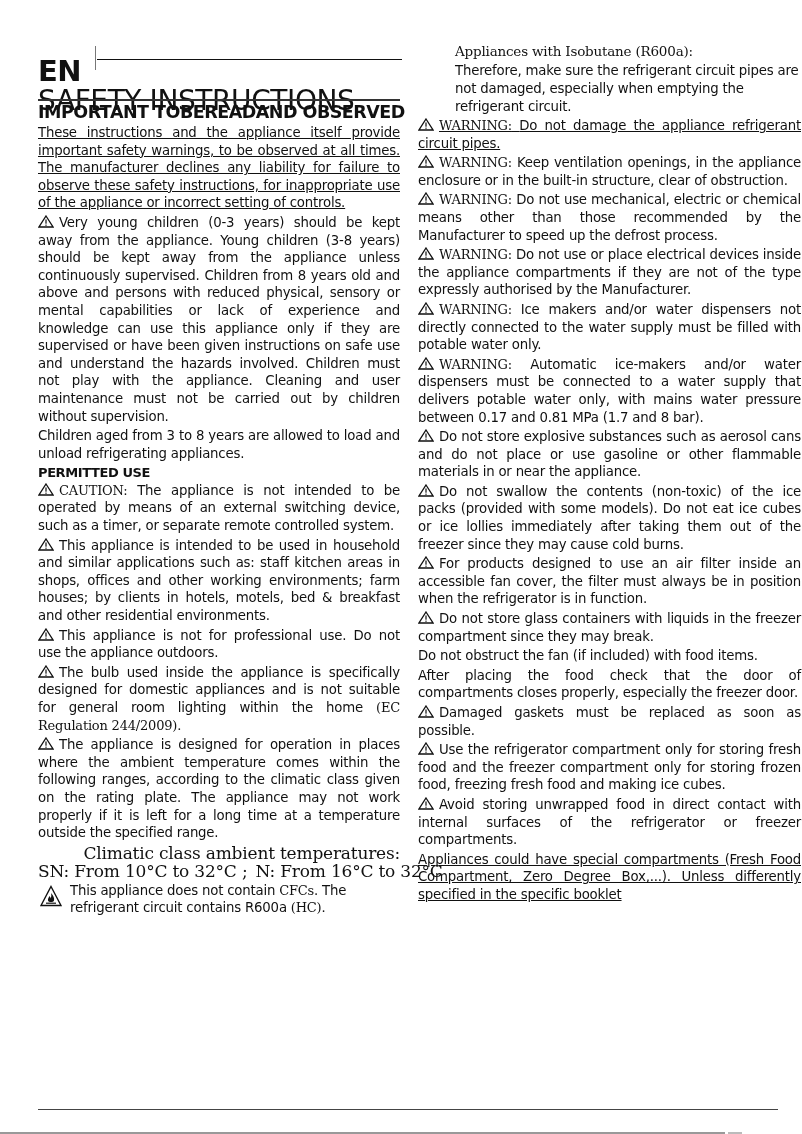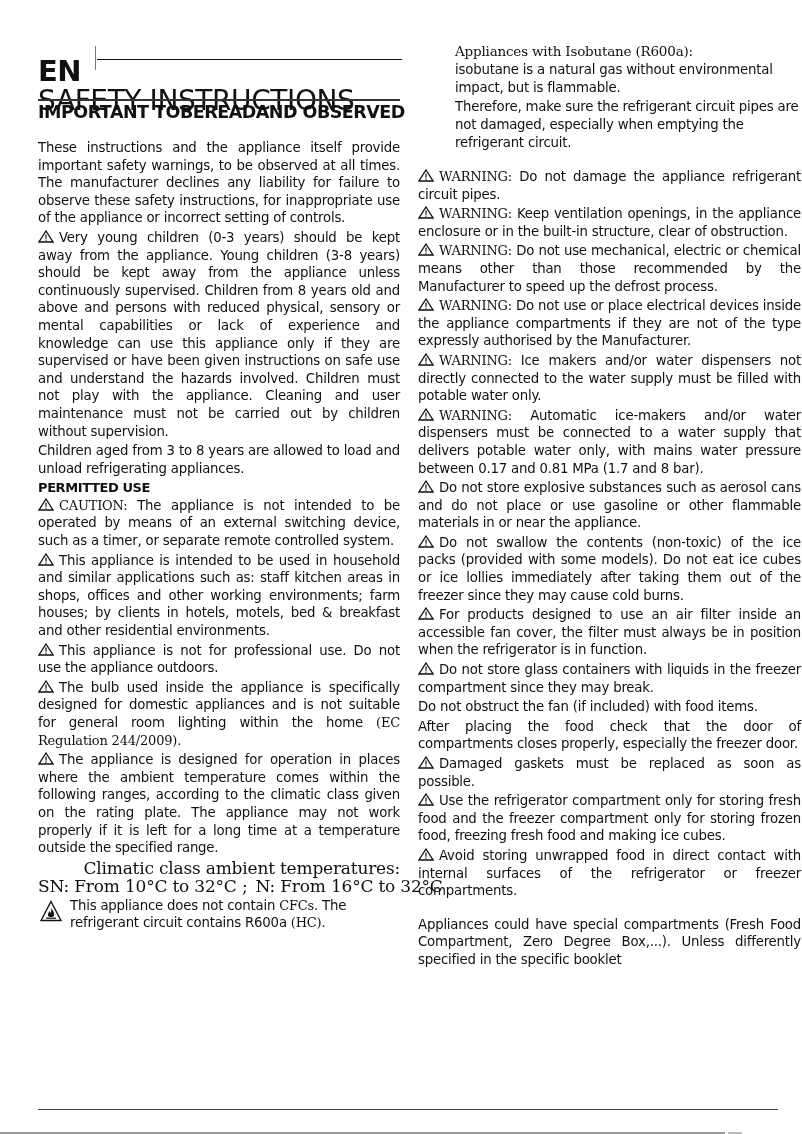--- a/index.html
+++ b/index.html
@@ -9,21 +9,21 @@
   .lang-sep { left:95px; top:46px; width:1px; height:24px; background:#777; }
   .lang-rule { left:97px; top:59px; width:305px; height:1px; background:#111; }
   .title { left:38px; top:72px; font-weight:normal; font-size:28px; letter-spacing:-0.4px;margin-top:12px; }
   .title-rule { left:38px; top:99px; width:362px; height:2px; background:#333; }
   .subtitle { left:38px; top:102px; font-weight:bold; font-size:17.5px; letter-spacing:-0.5px; }
 
   .col { position:absolute; font-size:13.3px; line-height:17.6px; text-align:justify; letter-spacing:-0.2px; }
   .col-left { left:38px; top:123px; width:362px; }
   .col-right { left:418px; top:42px; width:383px; }
   .p { margin:0 0 2px 0; }
-  .p.gap { margin-top:16px; }
+  .p.gap { margin-top:1px;text-decoration:underline; }
   .serif { font-family:"DejaVu Serif", serif; font-size:13px; }
   .sub-h { font-weight:bold; font-size:13px; letter-spacing:-0.4px; margin:2px 0 0 0; }
   .warn { display:inline-block; width:16px; height:13px; vertical-align:-1px; margin-right:5px; }
   .warn svg { display:block; }
   .temps { font-family:"DejaVu Serif", serif; font-size:17px; line-height:18px; text-align:right; white-space:nowrap; }
   .temps span.t2 { margin-left:8px; }
   .flame-row { display:flex; align-items:flex-start; margin-top:2px; }
   .flame-icon { width:22px; height:22px; margin:3px 8px 0 2px; flex:none; }
   .flame-text { text-align:left; }
   .iso { margin-left:37px; text-align:left; font-size:13.3px; line-height:18px; }
@@ -86,21 +86,20 @@
           <path d="M11 8 C13.5 11 14.5 13 14 15.5 C13.5 17.5 8.5 17.5 8 15.5 C7.6 13.5 9 12.5 9.5 11 C10.3 12 10.6 12.7 10.5 13.5 C11.5 12 11.5 10 11 8 Z" fill="#111"></path>
           <rect x="6" y="17.6" width="10" height="1.2" fill="#111"></rect>
         </svg></span>
     <div class="flame-text"><span>This appliance does not contain </span><span class="serif">CFCs</span><span>. The refrigerant circuit contains R600a </span><span class="serif">(HC).</span></div>
   </div>
 </div>
 
 <div class="col col-right">
   <div class="iso">
     <div><span class="serif">Appliances with Isobutane (R600a):</span></div>
-    <div>isobutane is a natural gas without environmental impact, but is flammable.</div>
     <div style="margin-top:1px">Therefore, make sure the refrigerant circuit pipes are not damaged, especially when emptying the refrigerant circuit.</div>
   </div>
   <p class="p gap"><span class="warn"><svg width="16" height="13" viewBox="0 0 16 13">
           <path d="M8 1 L15 12 L1 12 Z" fill="none" stroke="#111" stroke-width="1.3"></path>
           <rect x="7.4" y="4.5" width="1.2" height="4.2" fill="#111"></rect>
           <rect x="7.4" y="9.6" width="1.2" height="1.2" fill="#111"></rect>
         </svg></span><span class="serif">WARNING:</span> <span>Do not damage the appliance refrigerant circuit pipes.</span></p>
   <p class="p"><span class="warn"><svg width="16" height="13" viewBox="0 0 16 13">
           <path d="M8 1 L15 12 L1 12 Z" fill="none" stroke="#111" stroke-width="1.3"></path>
           <rect x="7.4" y="4.5" width="1.2" height="4.2" fill="#111"></rect>

